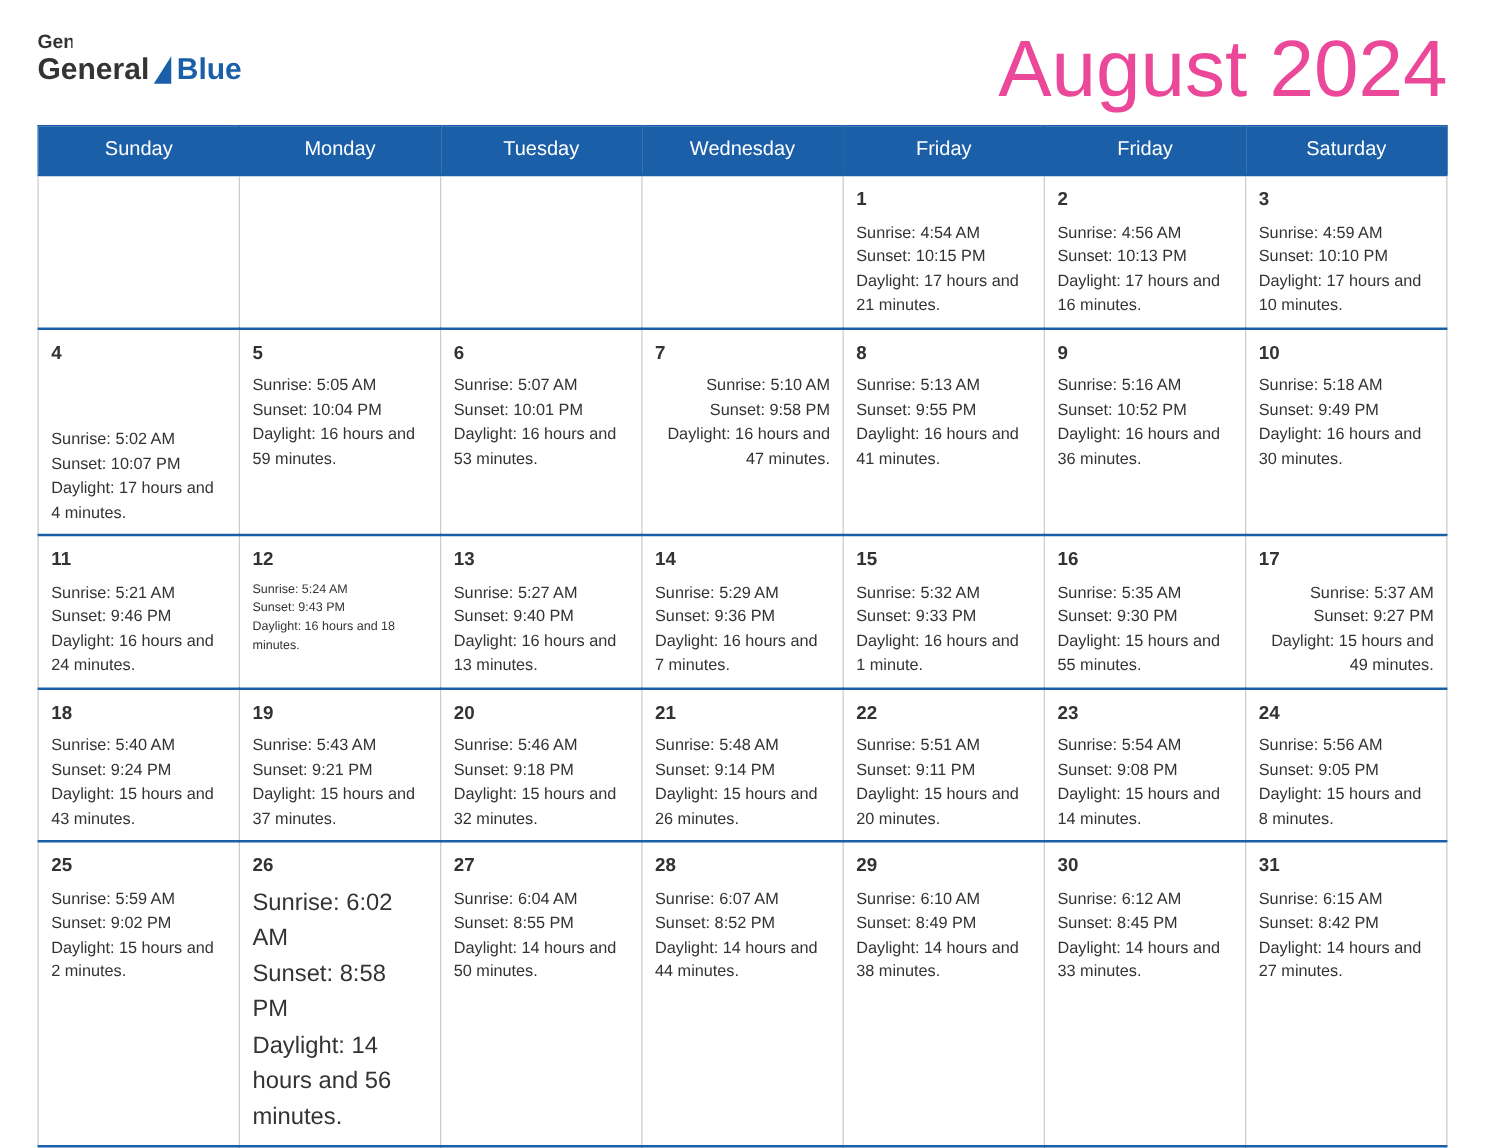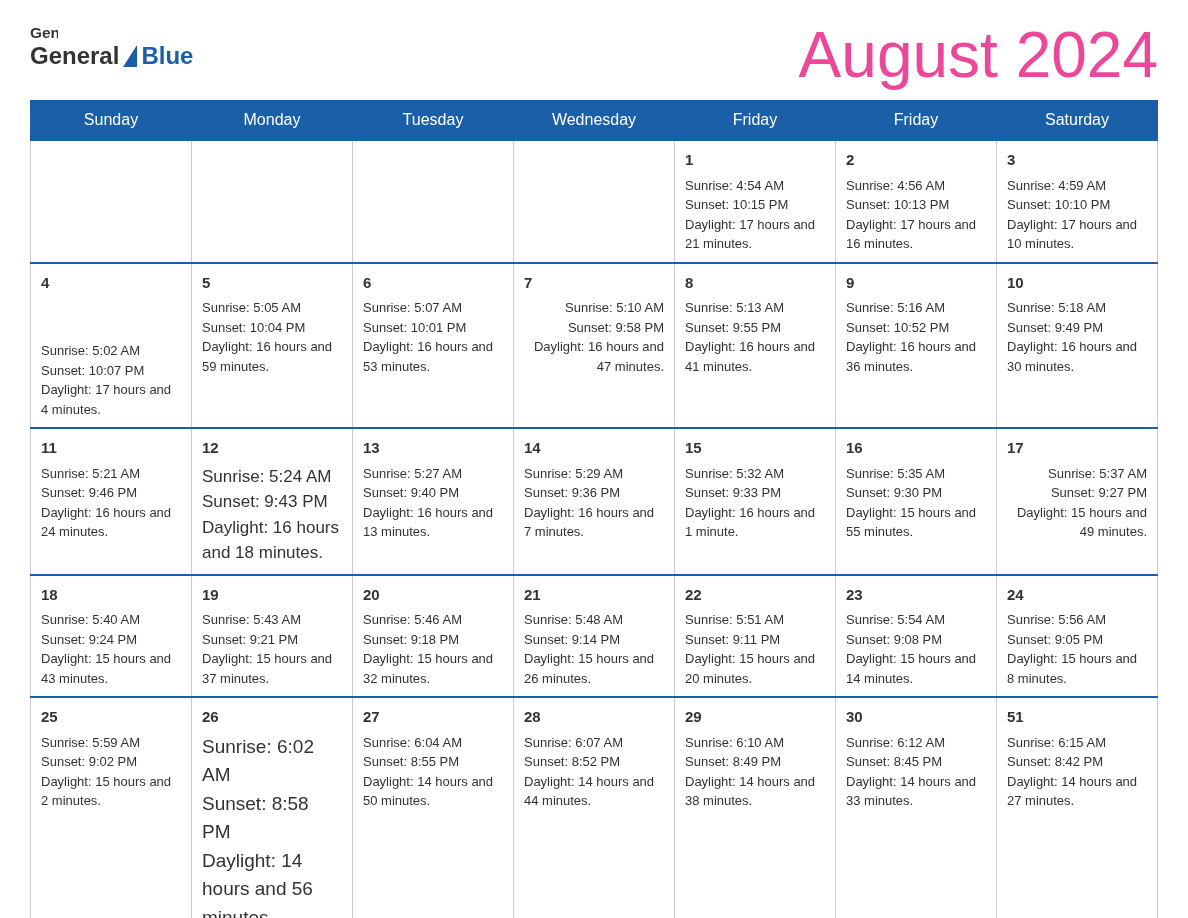--- a/index.html
+++ b/index.html
@@ -184,21 +184,21 @@
       </tr>
       <tr>
         <td>
           <span class="day-number">11</span>
           <div style="white-space: pre-line; font-size: 13px; line-height: 1.5;">Sunrise: 5:21 AM
 Sunset: 9:46 PM
 Daylight: 16 hours and 24 minutes.</div>
         </td>
         <td>
           <span class="day-number">12</span>
-          <div style="white-space: pre-line; font-size: 17px; line-height: 1.5;">Sunrise: 5:24 AM
+          <div style="white-space: pre-line; font-size: 10px; line-height: 1.5;">Sunrise: 5:24 AM
 Sunset: 9:43 PM
 Daylight: 16 hours and 18 minutes.</div>
         </td>
         <td>
           <span class="day-number">13</span>
           <div style="white-space: pre-line; font-size: 13px; line-height: 1.5;">Sunrise: 5:27 AM
 Sunset: 9:40 PM
 Daylight: 16 hours and 13 minutes.</div>
         </td>
         <td>
@@ -301,20 +301,20 @@
 Sunset: 8:49 PM
 Daylight: 14 hours and 38 minutes.</div>
         </td>
         <td>
           <span class="day-number">30</span>
           <div style="white-space: pre-line; font-size: 13px; line-height: 1.5;">Sunrise: 6:12 AM
 Sunset: 8:45 PM
 Daylight: 14 hours and 33 minutes.</div>
         </td>
         <td>
-          <span class="day-number">51</span>
+          <span class="day-number">31</span>
           <div style="white-space: pre-line; font-size: 13px; line-height: 1.5;">Sunrise: 6:15 AM
 Sunset: 8:42 PM
 Daylight: 14 hours and 27 minutes.</div>
         </td>
       </tr>
     </tbody>
 </table>
 
 </body></html>

